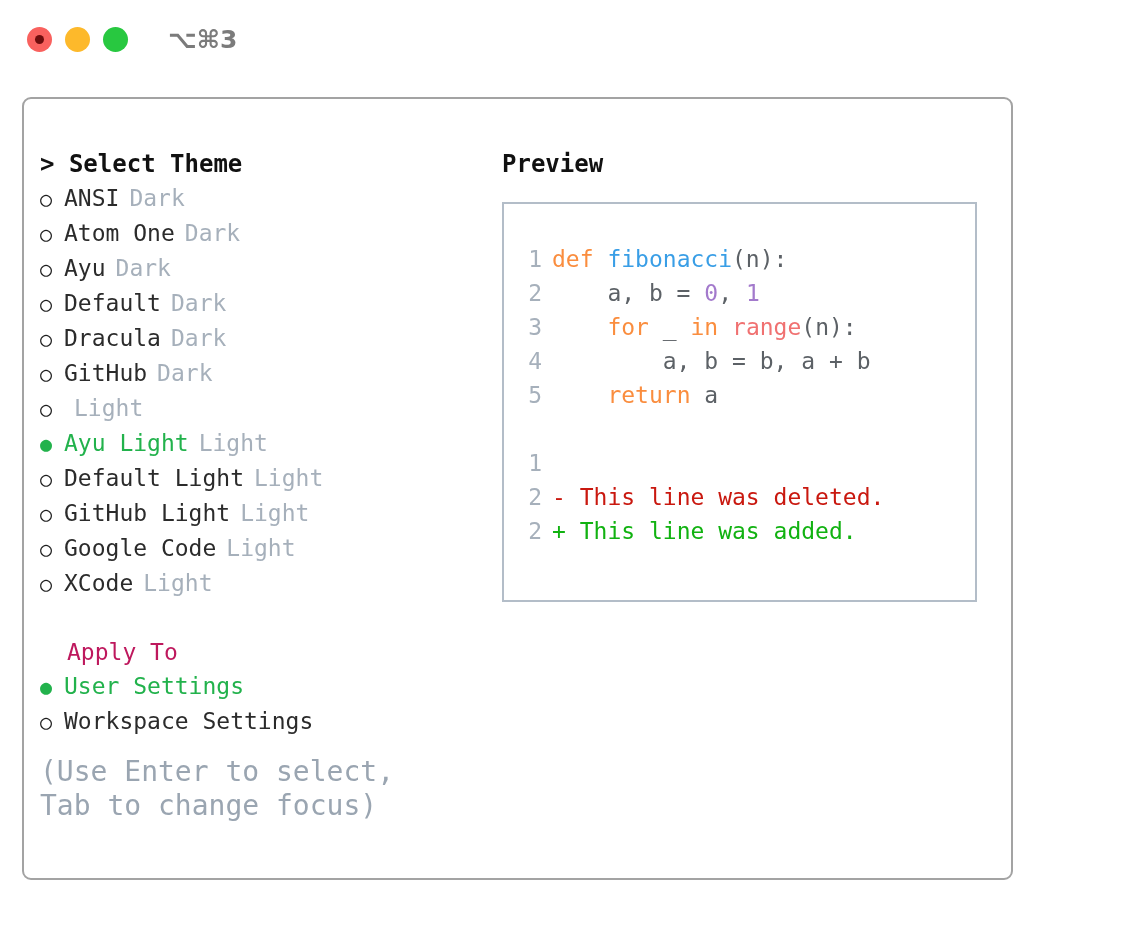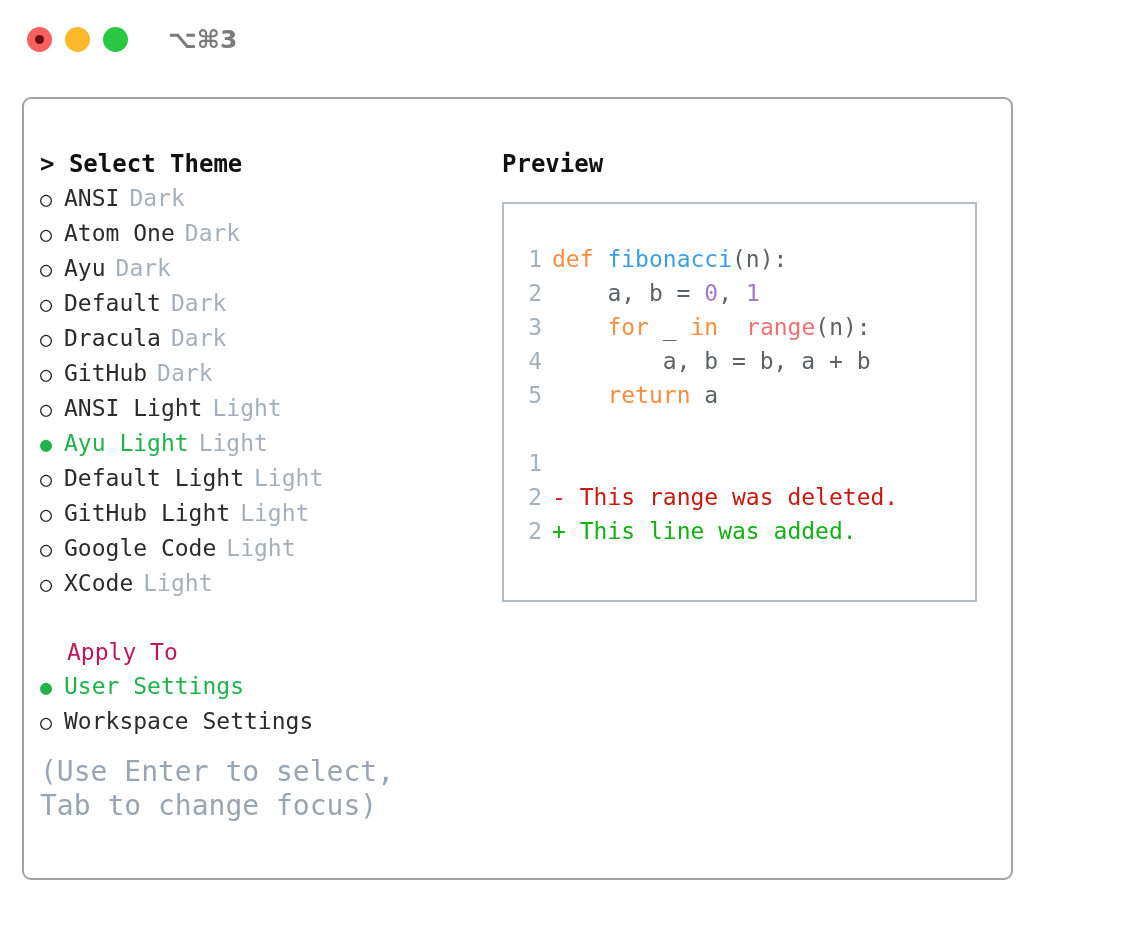--- a/index.html
+++ b/index.html
@@ -174,21 +174,21 @@
     padding-right: 10px;
     box-sizing: border-box;
   }
   .codetext { color: #5c6166; }
   .blank-line { height: 34px; }
 
   
   .tok-kw   { color: #fa8d3e; }
   .tok-fn   { color: #399ee6; }
   .tok-num  { color: #a37acc; }
-  .tok-bi   { color: #f07171; margin-left: 14px; }
+  .tok-bi   { color: #f07171; }
   .tok-pl   { color: #5c6166; }
 
   .diff-ctx { color: #8a8f94; }
   .diff-del { color: #c9180f; }
   .diff-add { color: #11b211; }
 </style>
 </head>
 <body>
 
 <div class="window">
@@ -209,21 +209,21 @@
 
       <div class="left-col">
         <div class="section-title">&gt; Select Theme</div>
         <div id="theme-list">
             <div class="opt-row"><span class="marker">○</span><span class="opt-label">ANSI</span><span class="opt-tag">Dark</span></div>
             <div class="opt-row"><span class="marker">○</span><span class="opt-label">Atom One</span><span class="opt-tag">Dark</span></div>
             <div class="opt-row"><span class="marker">○</span><span class="opt-label">Ayu</span><span class="opt-tag">Dark</span></div>
             <div class="opt-row"><span class="marker">○</span><span class="opt-label">Default</span><span class="opt-tag">Dark</span></div>
             <div class="opt-row"><span class="marker">○</span><span class="opt-label">Dracula</span><span class="opt-tag">Dark</span></div>
             <div class="opt-row"><span class="marker">○</span><span class="opt-label">GitHub</span><span class="opt-tag">Dark</span></div>
-            <div class="opt-row"><span class="marker">○</span><span class="opt-label">ANSI Light</span><span class="opt-tag">Light</span></div>
+            <div class="opt-row"><span class="marker">○</span><span class="opt-tag">Light</span></div>
             <div class="opt-row selected"><span class="marker on">●</span><span class="opt-label">Ayu Light</span><span class="opt-tag">Light</span></div>
             <div class="opt-row"><span class="marker">○</span><span class="opt-label">Default Light</span><span class="opt-tag">Light</span></div>
             <div class="opt-row"><span class="marker">○</span><span class="opt-label">GitHub Light</span><span class="opt-tag">Light</span></div>
             <div class="opt-row"><span class="marker">○</span><span class="opt-label">Google Code</span><span class="opt-tag">Light</span></div>
             <div class="opt-row"><span class="marker">○</span><span class="opt-label">XCode</span><span class="opt-tag">Light</span></div>
           </div>
 
         <div class="group-gap"></div>
 
         <div class="apply-head">Apply To</div>
@@ -241,21 +241,21 @@
           <div id="code-lines">
               <div class="code-line"><span class="lineno">1</span><span class="codetext"><span class="tok-kw">def </span><span class="tok-fn">fibonacci</span><span class="tok-pl">(n):</span></span></div>
               <div class="code-line"><span class="lineno">2</span><span class="codetext"><span class="tok-pl">    a, b = </span><span class="tok-num">0</span><span class="tok-pl">, </span><span class="tok-num">1</span></span></div>
               <div class="code-line"><span class="lineno">3</span><span class="codetext"><span class="tok-pl">    </span><span class="tok-kw">for</span><span class="tok-pl"> _ </span><span class="tok-kw">in</span><span class="tok-pl"> </span><span class="tok-bi">range</span><span class="tok-pl">(n):</span></span></div>
               <div class="code-line"><span class="lineno">4</span><span class="codetext"><span class="tok-pl">        a, b = b, a + b</span></span></div>
               <div class="code-line"><span class="lineno">5</span><span class="codetext"><span class="tok-pl">    </span><span class="tok-kw">return</span><span class="tok-pl"> a</span></span></div>
             </div>
           <div class="blank-line"></div>
           <div id="diff-lines">
               <div class="code-line"><span class="lineno">1</span></div>
-              <div class="code-line"><span class="lineno">2</span><span class="diff-del"><span>-</span><span> This range was deleted.</span></span></div>
+              <div class="code-line"><span class="lineno">2</span><span class="diff-del"><span>-</span><span> This line was deleted.</span></span></div>
               <div class="code-line"><span class="lineno">2</span><span class="diff-add"><span>+</span><span> This line was added.</span></span></div>
             </div>
         </div>
       </div>
 
     </div>
   </div>
 </div>
 
 </body></html>

